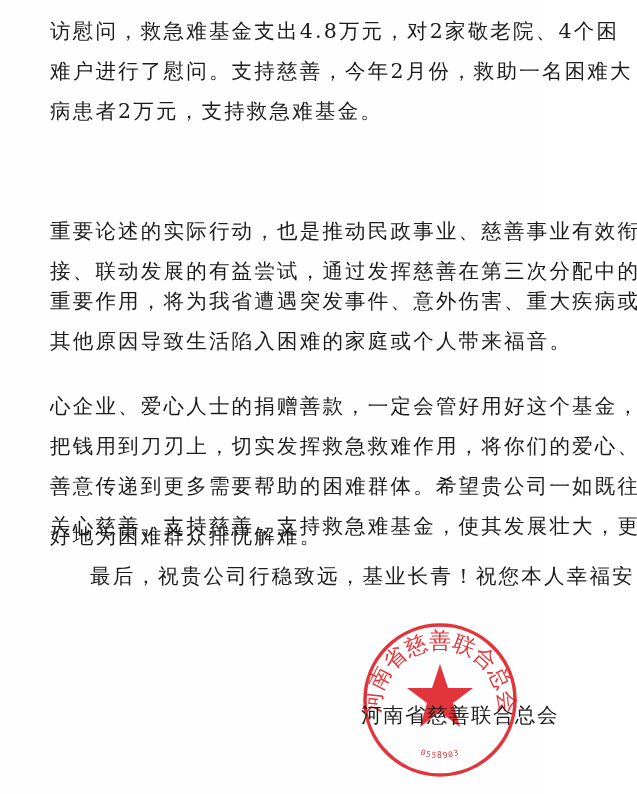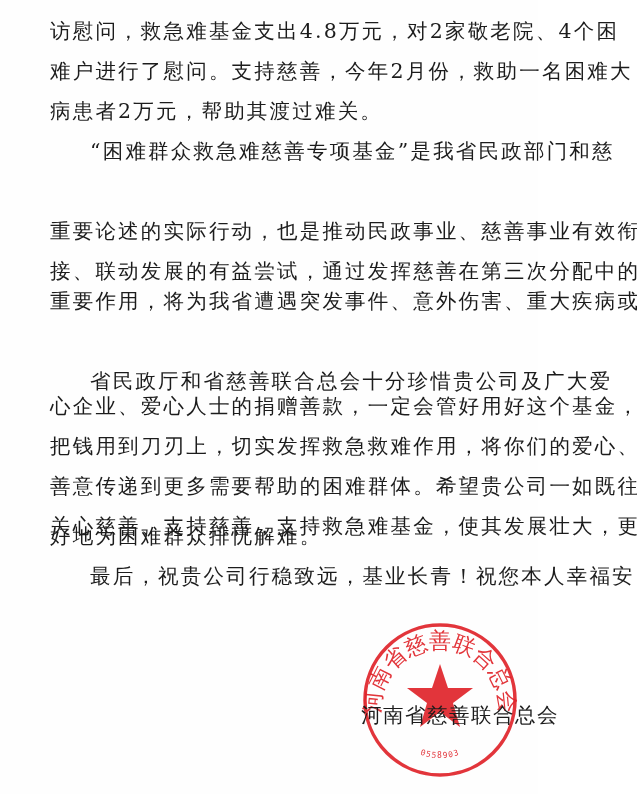--- a/index.html
+++ b/index.html
@@ -11,28 +11,27 @@
   .indent { left: 90px; }
   .sig { position: absolute; font-size: 20.5px; line-height: 26px; white-space: nowrap; letter-spacing: 1.5px; color: #1c1c1c; z-index: 3; }
   .stamp { position: absolute; left: 360px; top: 622px; width: 160px; height: 156px; z-index: 2; }
 </style>
 </head>
 <body>
 
 <div class="page">
   <div class="line" style="top:18px">访慰问，救急难基金支出4.8万元，对2家敬老院、4个困</div>
   <div class="line" style="top:58px">难户进行了慰问。支持慈善，今年2月份，救助一名困难大</div>
-  <div class="line" style="top:98px">病患者2万元，帮助其渡过难关。</div>
+  <div class="line" style="top:98px">病患者2万元，支持救急难基金。</div>
 
-  <div class="line indent" style="top:138px">“困难群众救急难慈善专项基金”是我省民政部门和慈</div>
   <div class="line" style="top:218px">重要论述的实际行动，也是推动民政事业、慈善事业有效衔</div>
   <div class="line" style="top:258px">接、联动发展的有益尝试，通过发挥慈善在第三次分配中的</div>
   <div class="line" style="top:288px">重要作用，将为我省遭遇突发事件、意外伤害、重大疾病或</div>
+  <div class="line" style="top:328px">其他原因导致生活陷入困难的家庭或个人带来福音。</div>
 
-  <div class="line indent" style="top:368px">省民政厅和省慈善联合总会十分珍惜贵公司及广大爱</div>
   <div class="line" style="top:393px">心企业、爱心人士的捐赠善款，一定会管好用好这个基金，</div>
   <div class="line" style="top:433px">把钱用到刀刃上，切实发挥救急救难作用，将你们的爱心、</div>
   <div class="line" style="top:473px">善意传递到更多需要帮助的困难群体。希望贵公司一如既往</div>
   <div class="line" style="top:513px">关心慈善、支持慈善，支持救急难基金，使其发展壮大，更</div>
   <div class="line" style="top:523px">好地为困难群众排忧解难。</div>
 
   <div class="line indent" style="top:563px">最后，祝贵公司行稳致远，基业长青！祝您本人幸福安</div>
 
   <svg class="stamp" viewBox="0 0 160 156" width="160" height="156">
     <defs>

